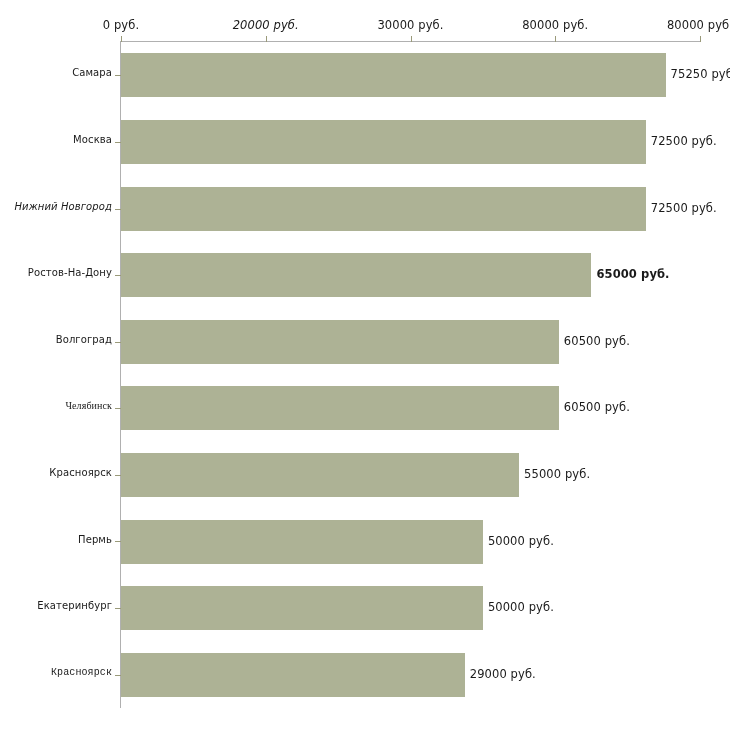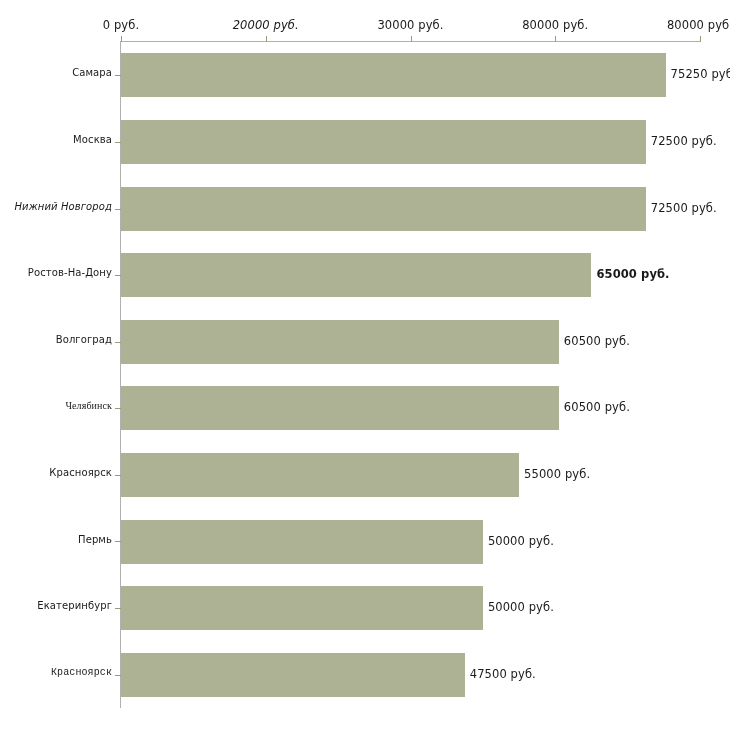--- a/index.html
+++ b/index.html
@@ -152,17 +152,17 @@
         <div class="bar-value-label" style="left: 563.869px; top: 325.7px;">60500 руб.</div>
         <div class="bar" title="Челябинск — 60500 руб." style="top: 378.3px; width: 437.869px; height: 44px; background: rgb(173, 178, 149);"></div>
         <div class="bar-value-label" style="left: 563.869px; top: 392.3px;">60500 руб.</div>
         <div class="bar" title="Новосибирск — 55000 руб." style="top: 444.9px; width: 398.062px; height: 44px; background: rgb(173, 178, 149);"></div>
         <div class="bar-value-label" style="left: 524.062px; top: 458.9px;">55000 руб.</div>
         <div class="bar" title="Пермь — 50000 руб." style="top: 511.5px; width: 361.875px; height: 44px; background: rgb(173, 178, 149);"></div>
         <div class="bar-value-label" style="left: 487.875px; top: 525.5px;">50000 руб.</div>
         <div class="bar" title="Екатеринбург — 50000 руб." style="top: 578.1px; width: 361.875px; height: 44px; background: rgb(173, 178, 149);"></div>
         <div class="bar-value-label" style="left: 487.875px; top: 592.1px;">50000 руб.</div>
         <div class="bar" title="Красноярск — 47500 руб." style="top: 644.7px; width: 343.781px; height: 44px; background: rgb(173, 178, 149);"></div>
-        <div class="bar-value-label" style="left: 469.781px; top: 658.7px;">47500 руб.</div>
+        <div class="bar-value-label" style="left: 469.781px; top: 658.7px;">29000 руб.</div>
       </div>
 
   </div>
 </div>
 
 </body></html>

